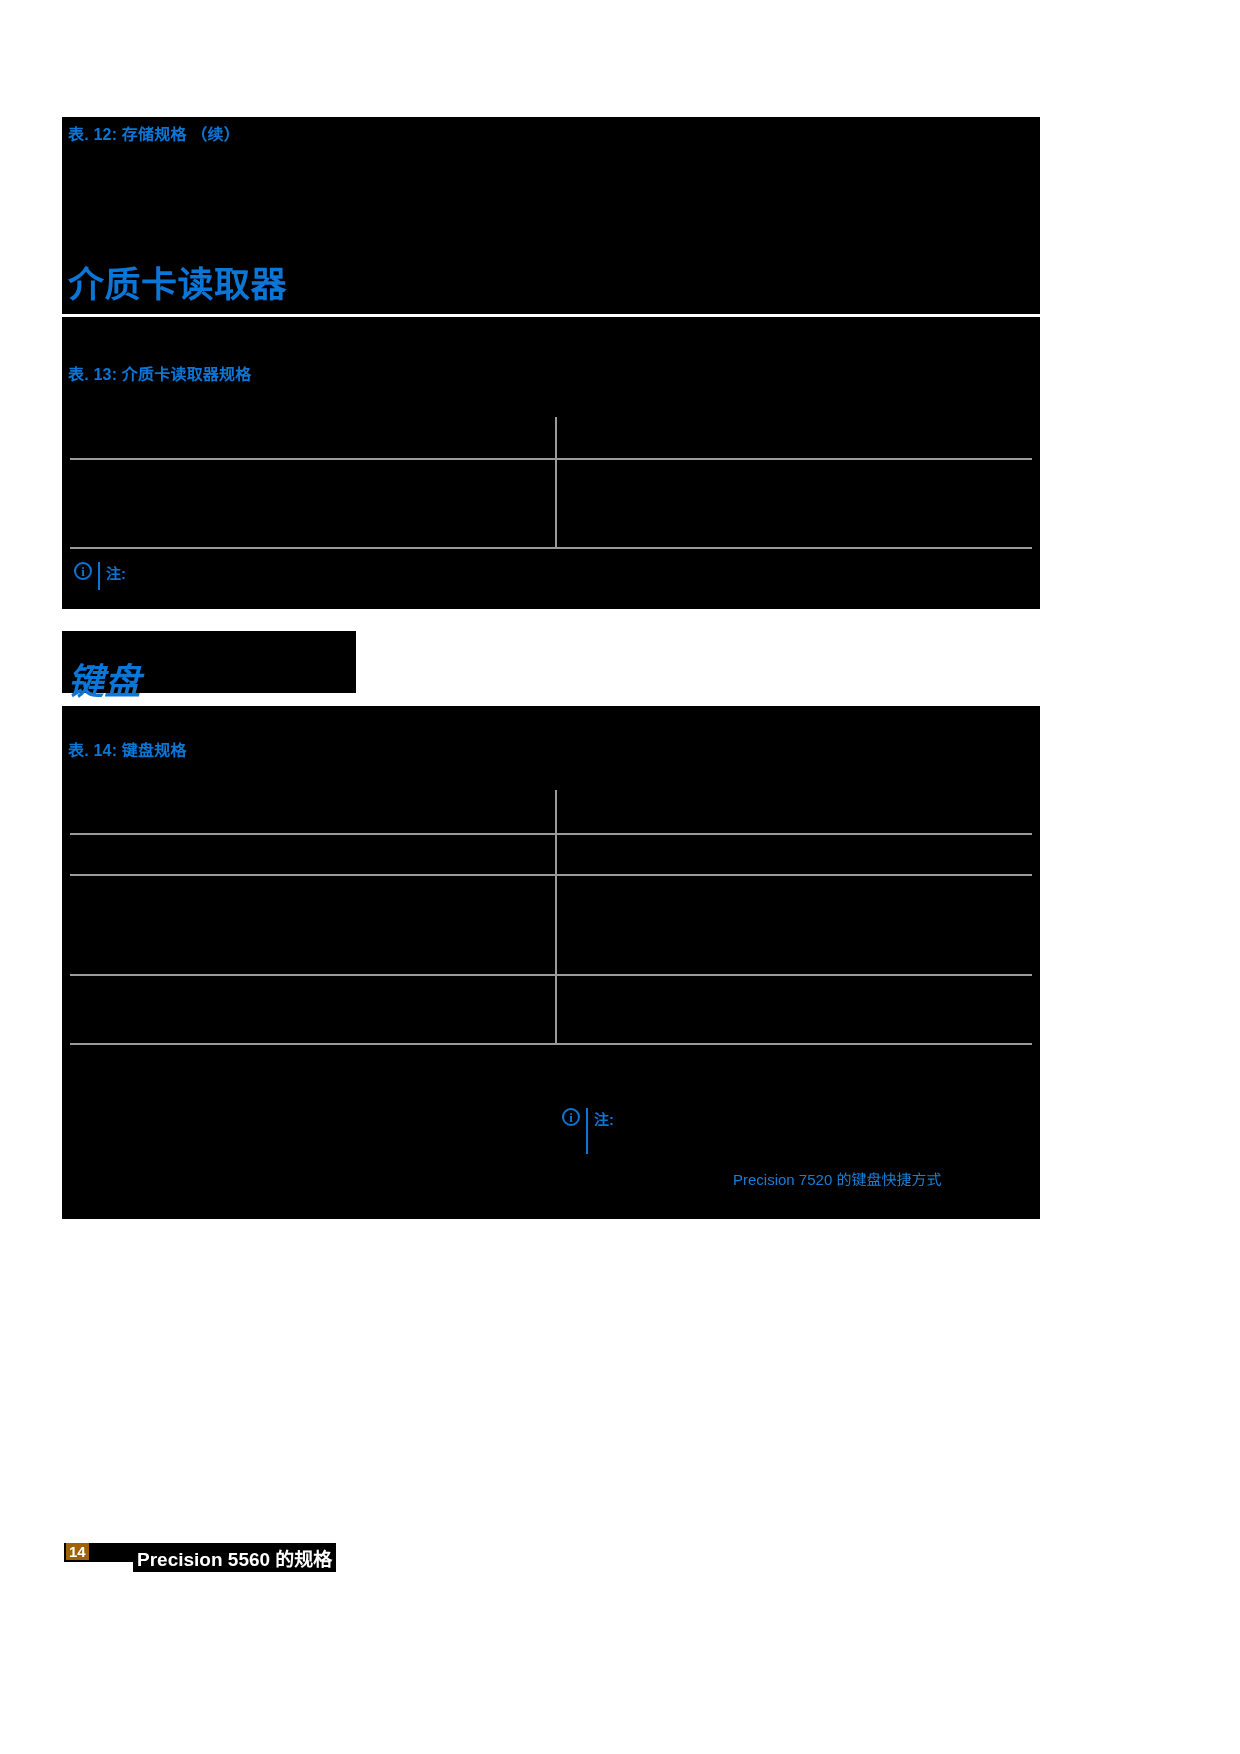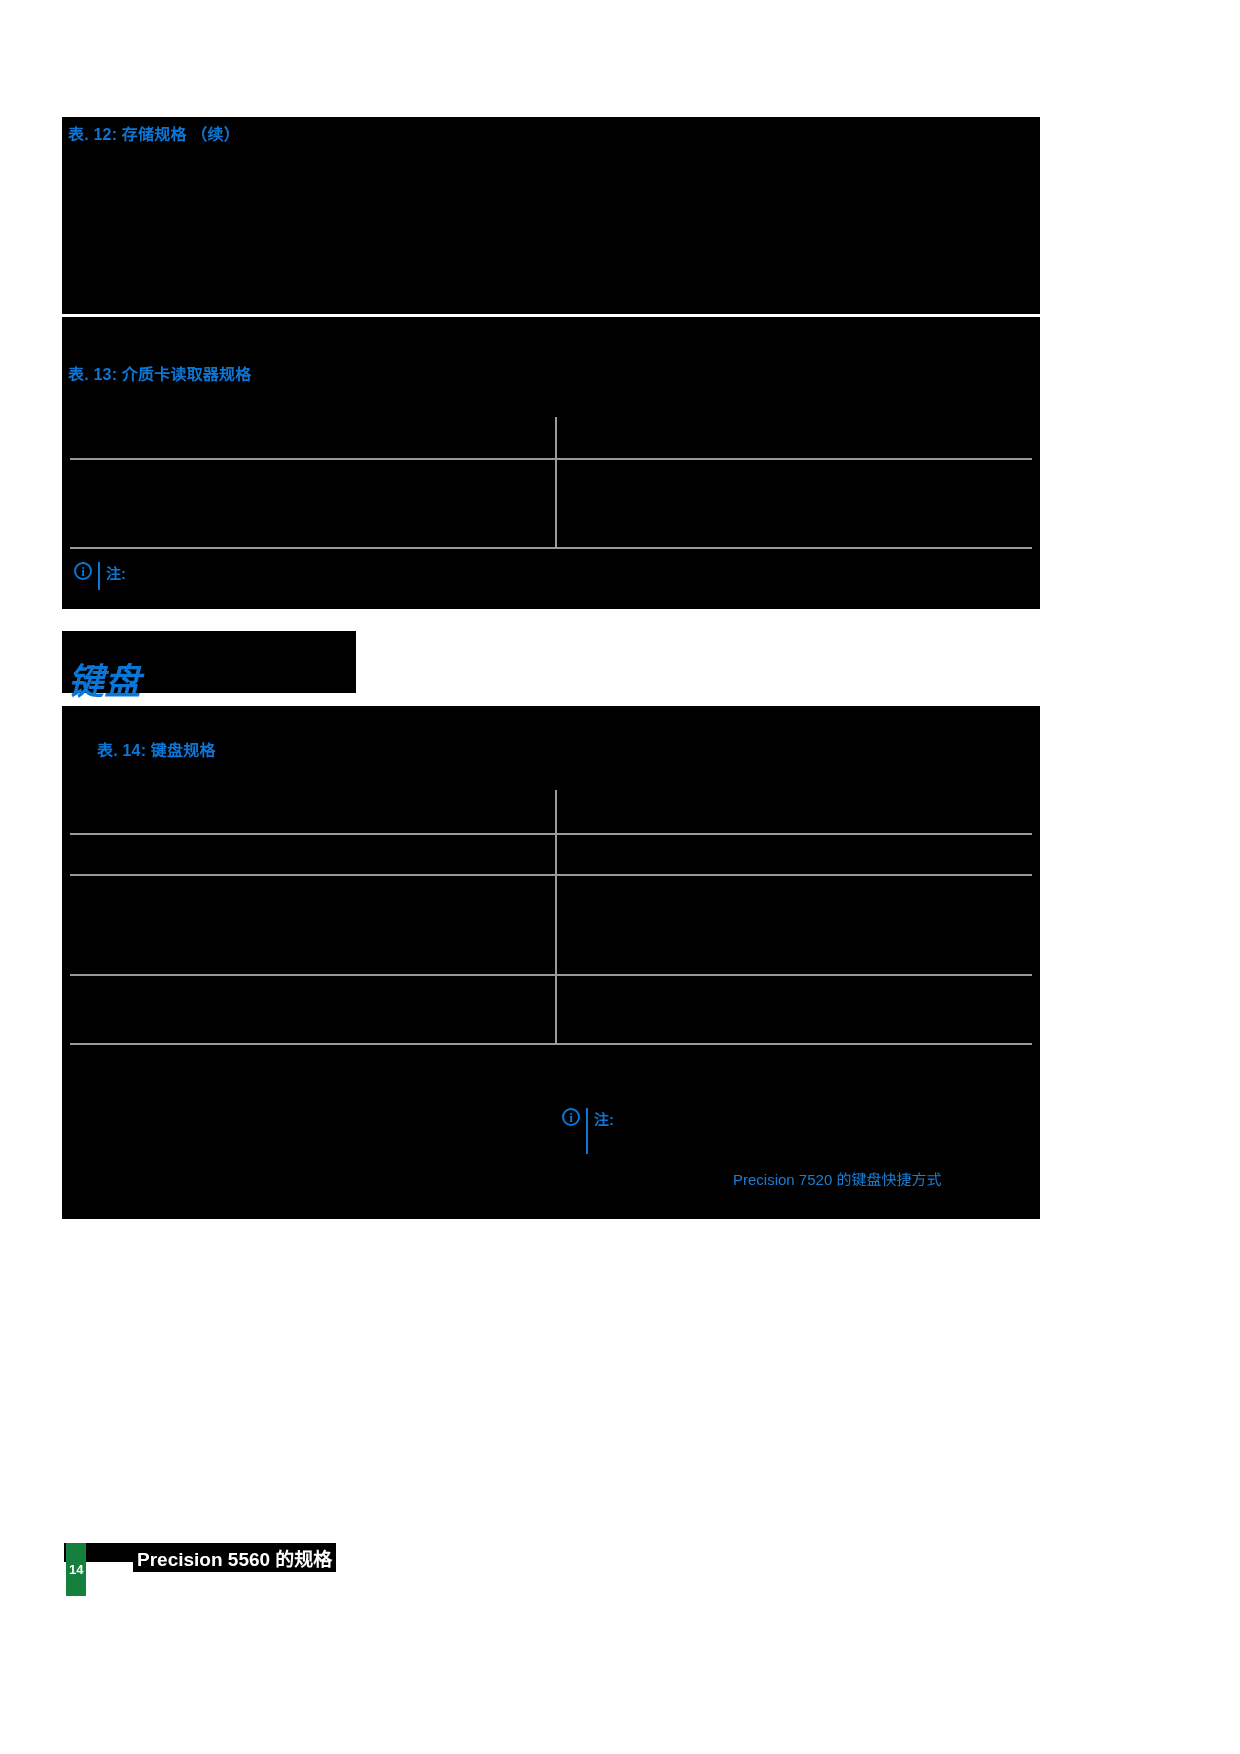--- a/index.html
+++ b/index.html
@@ -80,24 +80,24 @@
   }
   .link-text {
     position: absolute;
     color: #1a7fd4;
     font-size: 15px;
     white-space: nowrap;
   }
   .footer-num {
     position: absolute;
     color: #ffffff;
-    font-size: 13px;
+    font-size: 15px;
     font-weight: bold;
-    background: #15803d;
-    padding: 19px 3px;
+    background: #a16207;
+    padding: 0 3px;
   }
   .footer-title {
     position: absolute;
     color: #ffffff;
     font-size: 19px;
     font-weight: bold;
     background: #000000;
     padding: 1px 4px;
     white-space: nowrap;
   }
@@ -108,40 +108,41 @@
 </style>
 </head>
 <body>
 
 <div class="page">
 
   <div class="blk" style="left:62px; top:117px; width:978px; height:197px;"></div>
   <div class="caption" style="left:68px; top:121px;">表. 12: 存储规格 （续）</div>
 
   <div class="blk" style="left:62px; top:247px; width:978px; height:54px;"></div>
+  <div class="heading" style="left:68px; top:255px;">介质卡读取器</div>
 
   <div class="blk" style="left:62px; top:317px; width:978px; height:292px;"></div>
   <div class="caption" style="left:68px; top:361px;">表. 13: 介质卡读取器规格</div>
 
   <div class="rule" style="left:70px; top:458px; width:962px;"></div>
   <div class="rule" style="left:70px; top:547px; width:962px;"></div>
   <div class="rule" style="left:555px; top:417px; width:2px; height:42px;"></div>
   <div class="rule" style="left:555px; top:458px; width:2px; height:90px;"></div>
 
   <div class="note-wrap" style="left:74px; top:562px; height:28px;">
     <span class="note-icon">i</span>
     <span class="note-bar"></span>
     <span class="note-label">注:</span>
   </div>
 
   <div class="blk" style="left:62px; top:631px; width:294px; height:62px;"></div>
   <div class="heading" style="left:68px; top:652px;font-style:italic;">键盘</div>
 
   <div class="blk" style="left:62px; top:706px; width:978px; height:513px;"></div>
-  <div class="caption" style="left:68px; top:737px;margin-left:29px;">表. 14: 键盘规格</div>
+  <div class="caption" style="left:68px; top:737px;">表. 14: 键盘规格</div>
 
   <div class="rule" style="left:70px; top:833px; width:962px;"></div>
   <div class="rule" style="left:70px; top:874px; width:962px;"></div>
   <div class="rule" style="left:70px; top:974px; width:962px;"></div>
   <div class="rule" style="left:70px; top:1043px; width:962px;"></div>
 
   <div class="rule" style="left:555px; top:790px; width:2px; height:44px;"></div>
   <div class="rule" style="left:555px; top:834px; width:2px; height:41px;"></div>
   <div class="rule" style="left:555px; top:875px; width:2px; height:100px;"></div>
   <div class="rule" style="left:555px; top:975px; width:2px; height:69px;"></div>

